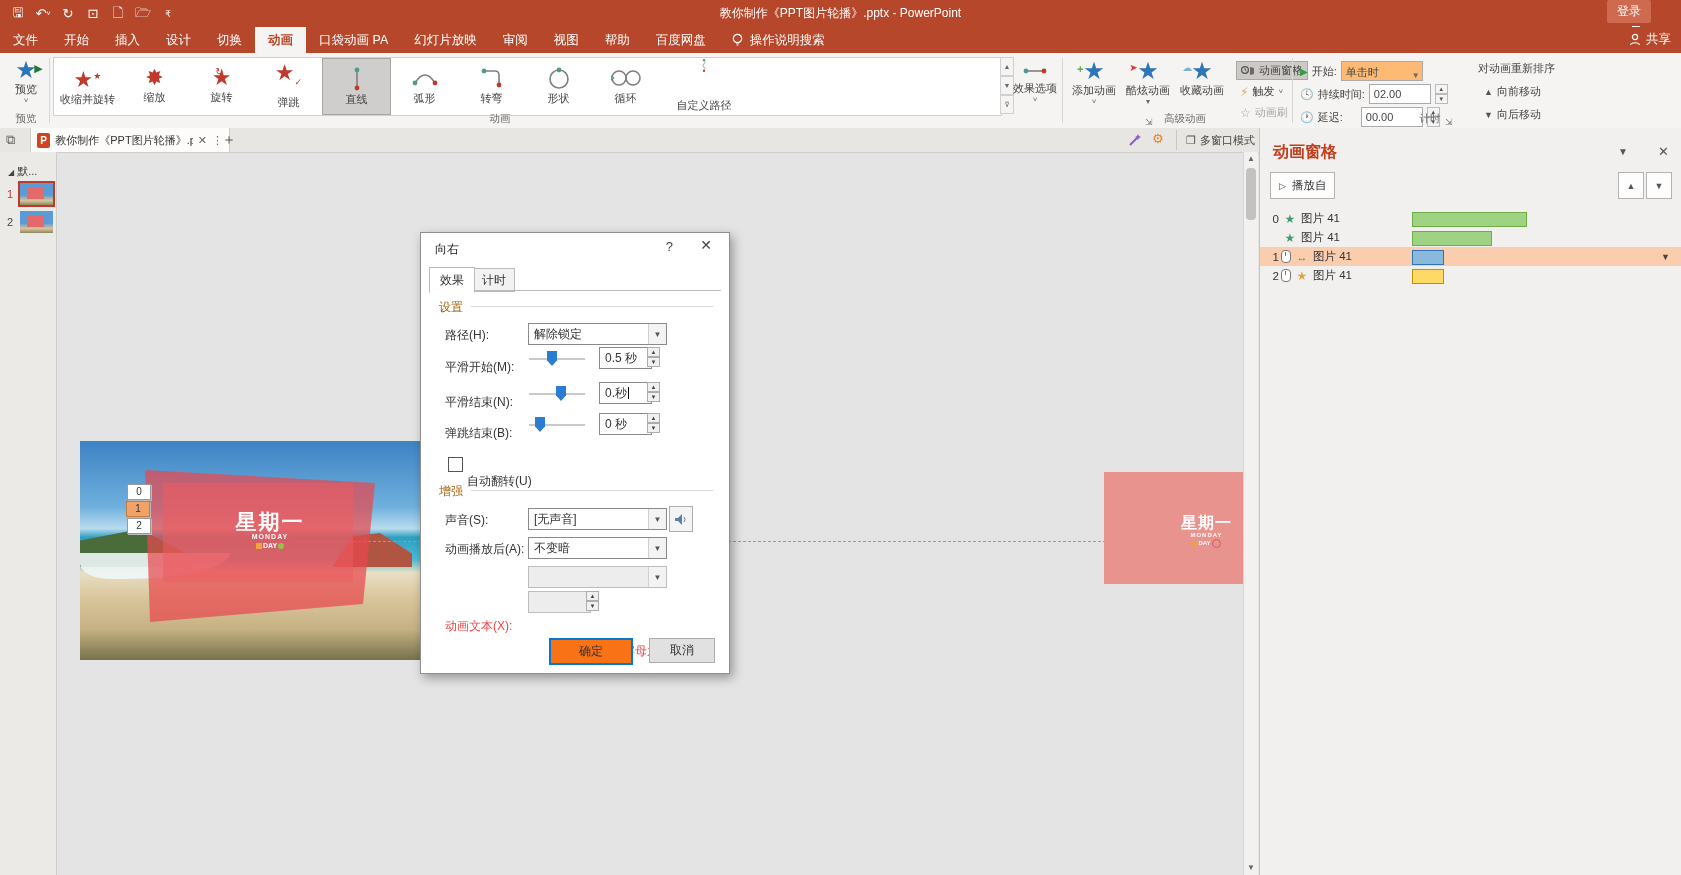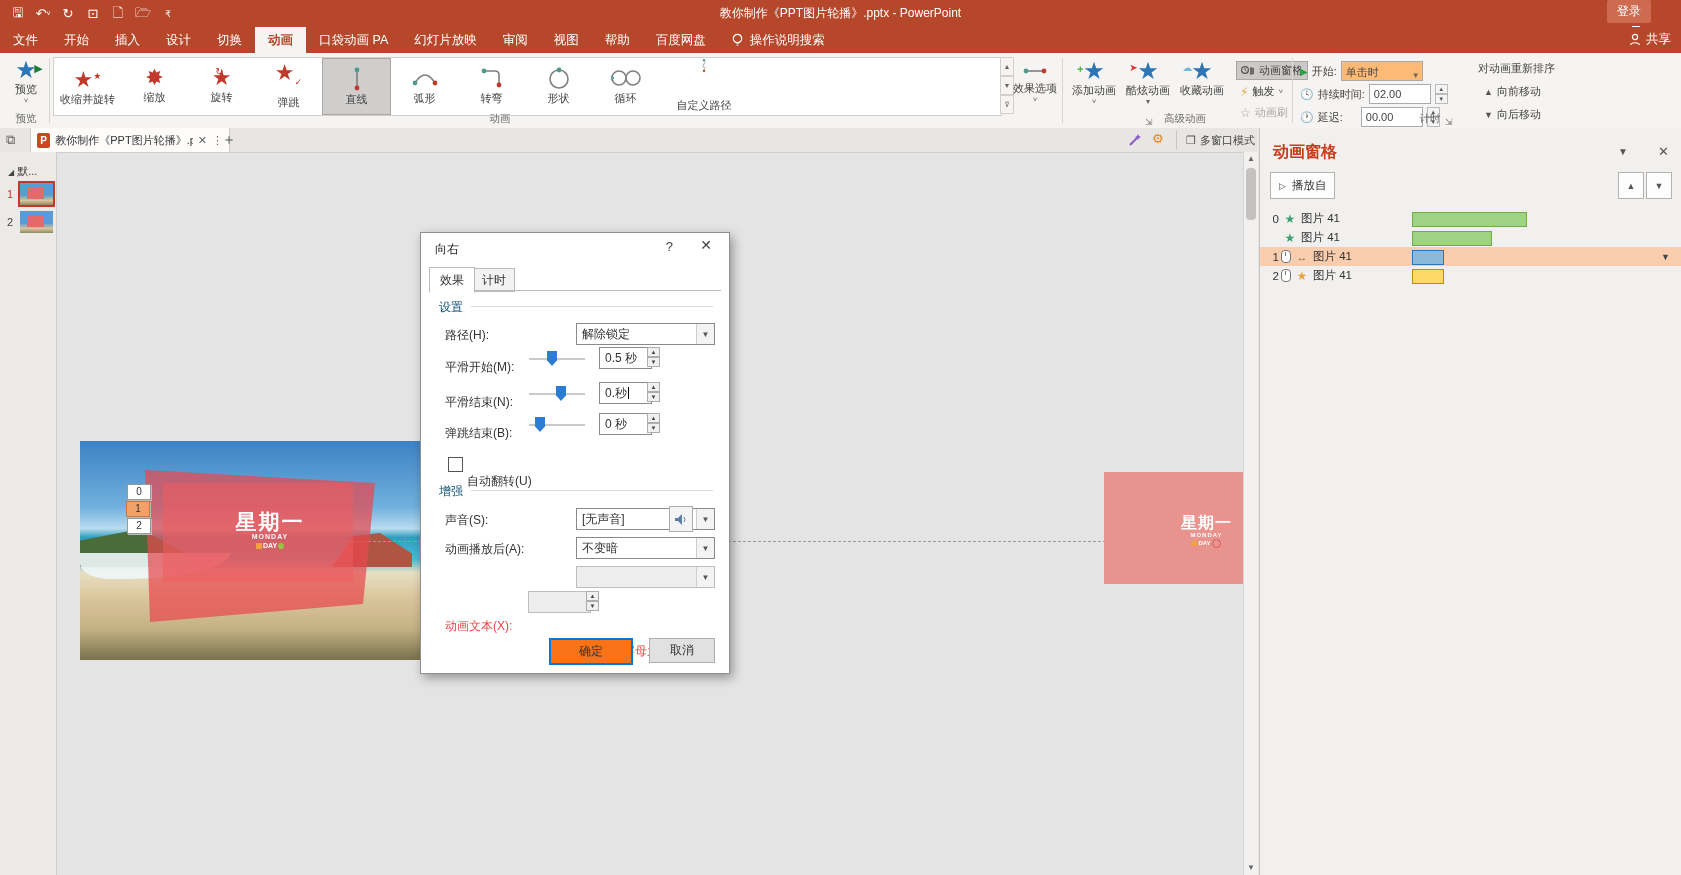--- a/index.html
+++ b/index.html
@@ -85,25 +85,25 @@
   .mouseic{width:8px;height:11px;border:1px solid #777;border-radius:4px;margin-left:2px;position:relative;background:#fff;}
   .mouseic:before{content:"";position:absolute;left:3px;top:1px;width:1px;height:4px;background:#777;}
   
   .dialog{left:420px;top:232px;width:308px;height:440px;background:#fff;border:1px solid #8f8f8f;box-shadow:3px 4px 10px rgba(0,0,0,.35);z-index:10;}
   .dtitle{position:absolute;left:14px;top:8px;font-size:12px;color:#222;}
   .dhelp{position:absolute;top:6px;font-size:13px;color:#444;}
   .dclose{position:absolute;top:4px;font-size:14px;color:#444;width:30px;text-align:center;}
   .dtab{position:absolute;top:35px;height:22px;border:1px solid #bbb;background:#f2f2f2;font-size:12px;display:flex;align-items:center;justify-content:center;}
   .dtab.active{background:#fff;border-bottom:1px solid #fff;height:24px;top:34px;z-index:2;font-weight:normal;}
   .tabline{position:absolute;left:8px;right:8px;top:57px;height:1px;background:#bbb;}
-  .dsection{position:absolute;font-size:12px;color:#0c4a6e;text-align:right;}
+  .dsection{position:absolute;font-size:12px;color:#a16207;text-align:right;}
   .dhr{position:absolute;height:1px;background:#d9d9d9;}
   .dlabel{position:absolute;left:24px;font-size:12px;color:#333;}
   .dlabel.dis{color:#ef4444;margin-top:48px;}
-  .dcombo{position:absolute;left:107px;width:132px;height:20px;border:1px solid #8a8a8a;background:#fff;font-size:12px;display:flex;align-items:center;padding-left:5px;margin-left:48px;}
+  .dcombo{position:absolute;left:107px;width:132px;height:20px;border:1px solid #8a8a8a;background:#fff;font-size:12px;display:flex;align-items:center;padding-left:5px;}
   .dcombo .carrowbox{margin-left:auto;width:17px;height:100%;background:#f3f3f3;border-left:1px solid #cfcfcf;display:flex;align-items:center;justify-content:center;font-size:8px;color:#555;}
   .dcombo.dis{background:#ededed;color:#9a9a9a;border-color:#bdbdbd;}
   .slider{position:absolute;width:56px;height:16px;}
   .slider .track{position:absolute;left:0;right:0;top:7px;height:2px;background:#c9c9c9;}
   .slider .thumb{position:absolute;top:0;width:10px;height:15px;background:#2b7cd3;clip-path:polygon(0 0,100% 0,100% 62%,50% 100%,0 62%);}
   .dspin{position:absolute;width:46px;height:20px;border:1px solid #8a8a8a;background:#fff;font-size:12px;display:flex;align-items:center;padding-left:5px;}
   .dspin.dis{background:#ededed;border-color:#bdbdbd;}
   .dud{position:absolute;width:13px;height:20px;display:flex;flex-direction:column;}
   .dud div{flex:1;border:1px solid #adadad;background:#f0f0f0;font-size:6px;line-height:8px;text-align:center;color:#444;}
   .dbtn{position:absolute;height:23px;background:#e1e1e1;border:1px solid #adadad;font-size:12px;display:flex;align-items:center;justify-content:center;}

